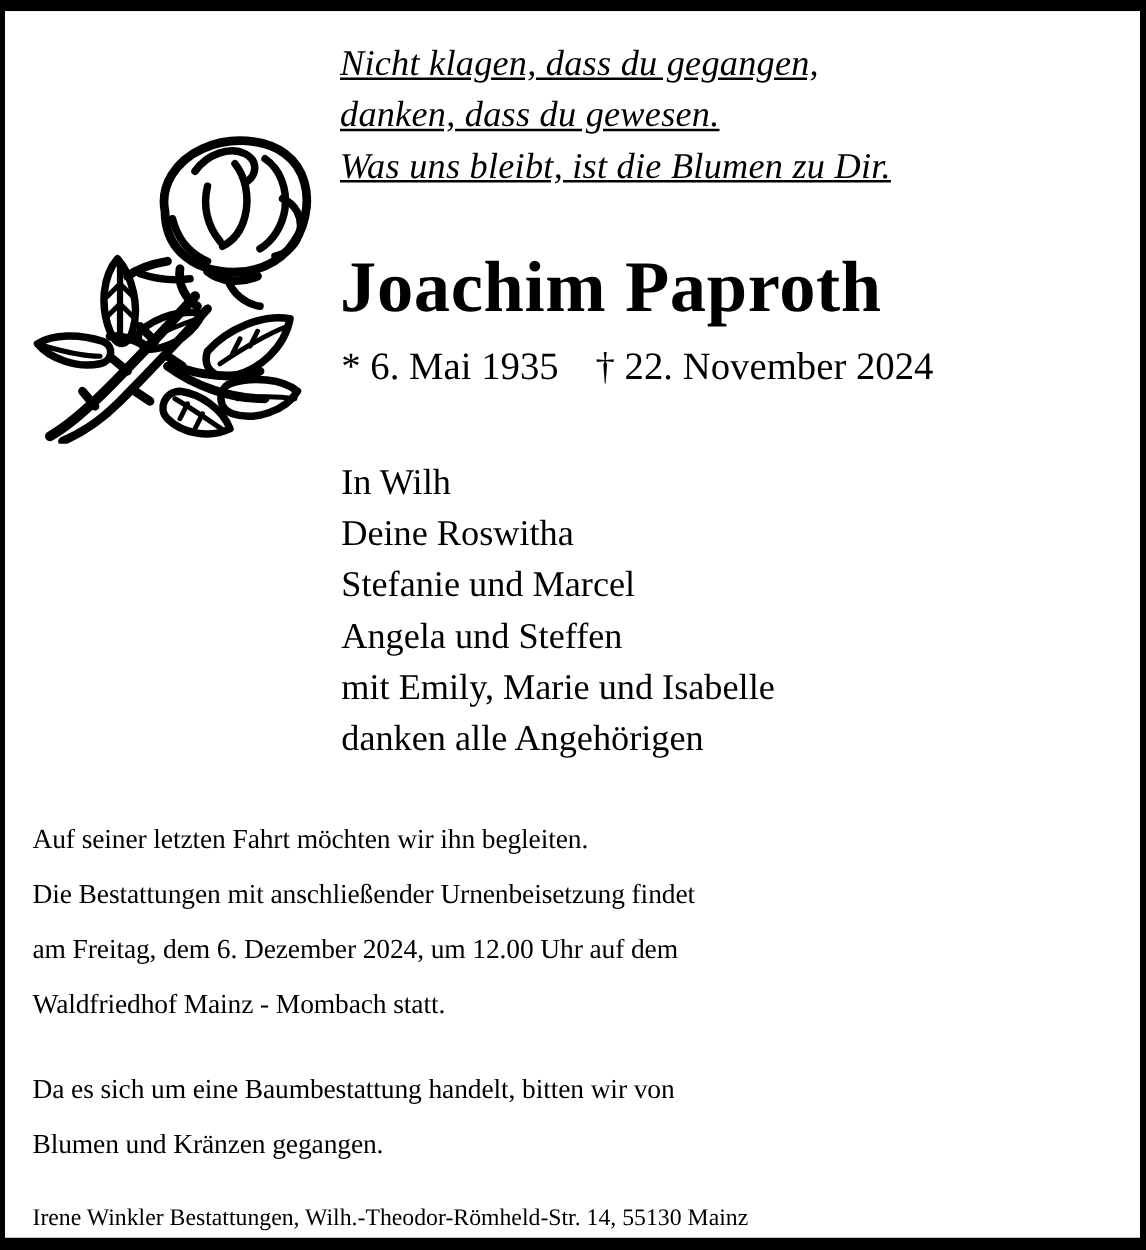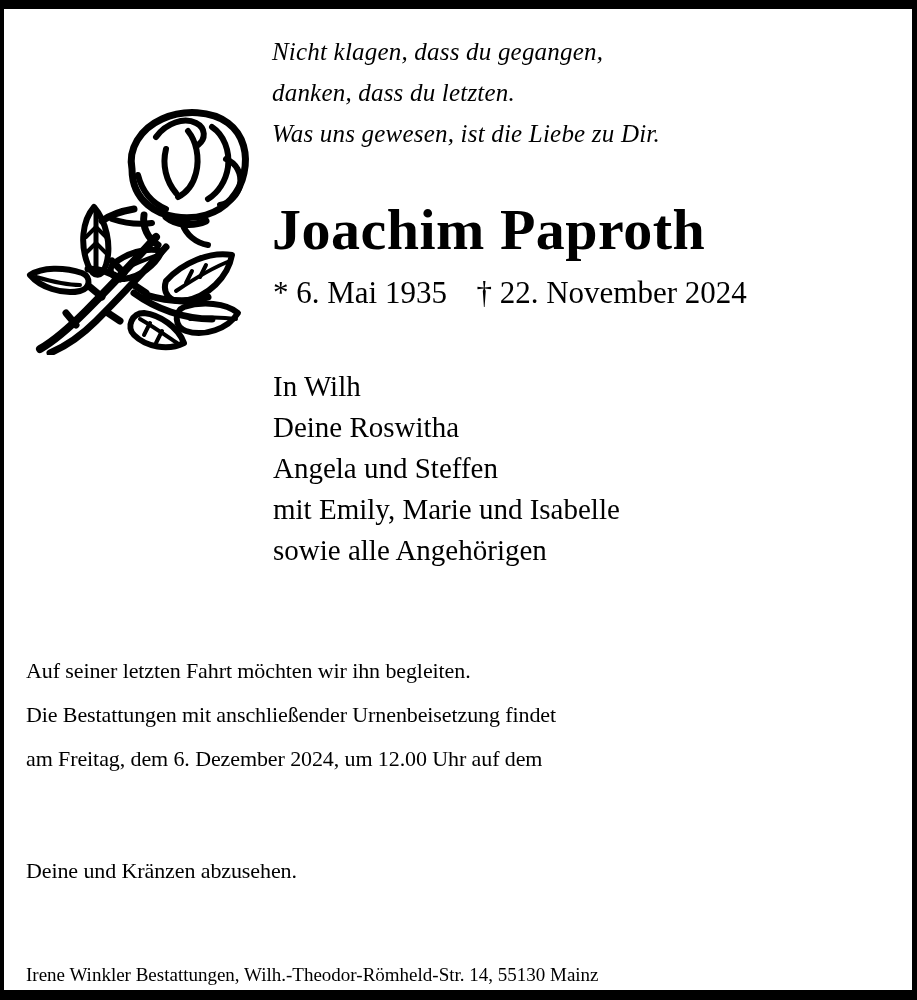--- a/index.html
+++ b/index.html
@@ -40,24 +40,25 @@
     bottom: 10px;
     background: #ffffff;
   }
 
   
   .verse {
     position: absolute;
     left: 268px;
     top: 22px;
     font-style: italic;
-    font-size: 25px;
+    font-size: 29px;
     line-height: 41px;
     letter-spacing: 0.2px;
     white-space: nowrap;
+    text-decoration: underline;
   }
   .verse div { white-space: nowrap; }
 
   
   .rose {
     position: absolute;
     left: 12px;
     top: 88px;
     width: 242px;
     height: 258px;
@@ -128,22 +129,22 @@
 
   <div class="frame-top"></div>
   <div class="frame-bottom"></div>
   <div class="frame-left"></div>
   <div class="frame-right"></div>
 
   <div class="inner">
 
     <div class="verse">
       <div>Nicht klagen, dass du gegangen,</div>
-      <div>danken, dass du letzten.</div>
-      <div>Was uns gewesen, ist die Liebe zu Dir.</div>
+      <div>danken, dass du gewesen.</div>
+      <div>Was uns bleibt, ist die Blumen zu Dir.</div>
     </div>
 
     <div class="rose">
       <svg viewBox="0 0 242 258" xmlns="http://www.w3.org/2000/svg" fill="none" stroke="#000000" stroke-width="6" stroke-linecap="round" stroke-linejoin="round">
 
         <path d="M116 72 C112 52 124 32 146 22 C168 12 196 14 212 26
                  C228 38 232 58 228 76 C224 96 210 112 190 118
                  C170 124 146 120 132 108 C120 98 116 86 116 72 Z" stroke-width="7"></path>
 
         <path d="M140 40 C150 26 168 20 180 26 C190 31 190 42 182 48" stroke-width="6"></path>
@@ -209,31 +210,34 @@
       <span>*</span>
       <span>6. Mai 1935</span>
       <span class="sep"></span>
       <span class="cross">†</span>
       <span>22. November 2024</span>
     </div>
 
     <div class="family">
       <div class="lead">In Wilh</div>
       <div class="nm">Deine Roswitha</div>
+      <div class="nm">Stefanie und Marcel</div>
       <div class="nm">Angela und Steffen</div>
       <div class="nm">mit Emily, Marie und Isabelle</div>
-      <div class="nm">sowie alle Angehörigen</div>
+      <div class="nm">danken alle Angehörigen</div>
     </div>
 
     <div class="body-para p1">
       <div>Auf seiner letzten Fahrt möchten wir ihn begleiten.</div>
       <div>Die Bestattungen mit anschließender Urnenbeisetzung findet</div>
       <div>am Freitag, dem 6. Dezember 2024, um 12.00 Uhr auf dem</div>
+      <div>Waldfriedhof Mainz - Mombach statt.</div>
     </div>
 
     <div class="body-para p2">
-      <div>Deine und Kränzen abzusehen.</div>
+      <div>Da es sich um eine Baumbestattung handelt, bitten wir von</div>
+      <div>Blumen und Kränzen gegangen.</div>
     </div>
 
     <div class="footer">Irene Winkler Bestattungen, Wilh.-Theodor-Römheld-Str. 14, 55130 Mainz</div>
 
   </div>
 </div>
 
 </body></html>

